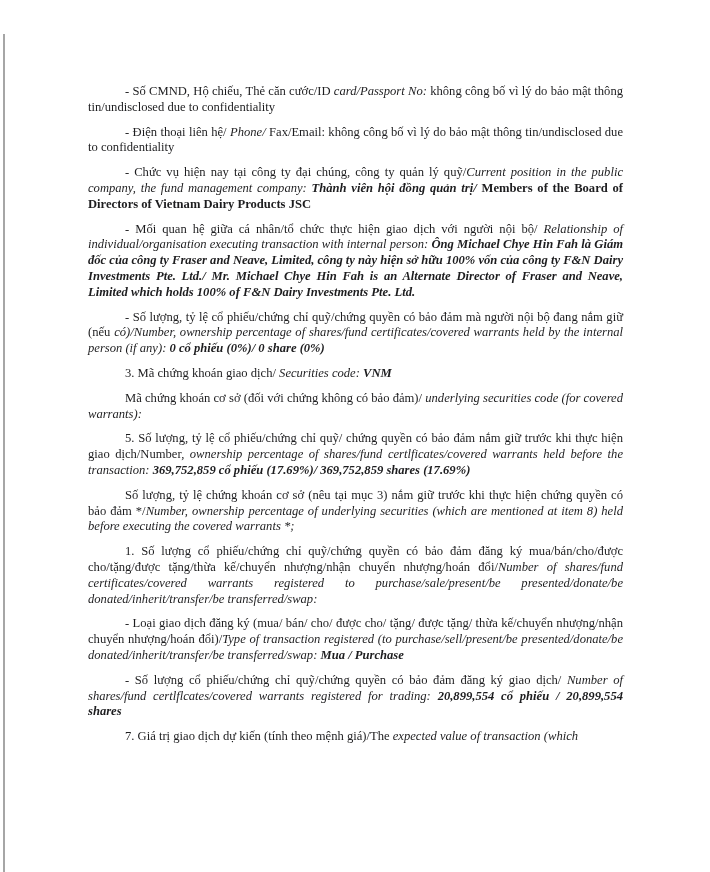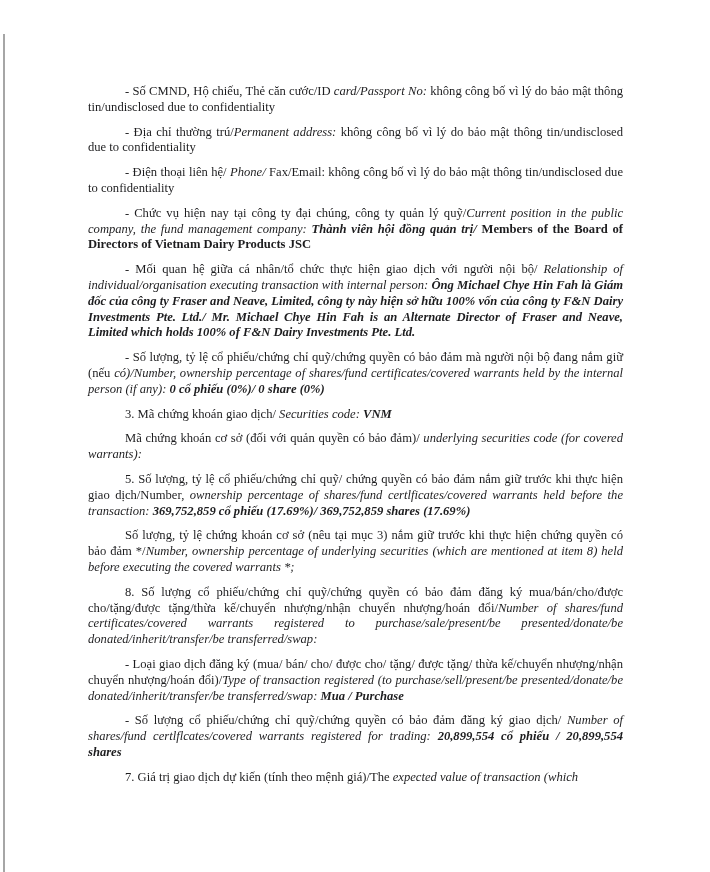--- a/index.html
+++ b/index.html
@@ -39,27 +39,26 @@
   .b  { font-style: normal;  font-weight: bold;   }
   .bi { font-style: italic;  font-weight: bold; font-family: Liberation Serif, serif;   }
 </style>
 </head>
 <body>
 
 <div class="page" style="background: rgb(255, 255, 255); margin-top: 34px;">
   <div class="edge-line" style="background: rgb(166, 166, 166);"></div>
   <div class="doc" style="color: rgb(29, 29, 31);">
       <p><span class="r">- Số CMND, Hộ chiếu, Thẻ căn cước/ID </span><span class="i">card/Passport No:</span><span class="r"> không công bố vì lý do bảo mật thông tin/undisclosed due to confidentiality</span></p>
-      <p><span class="r">- Địa chỉ thường trú/</span><span class="i">Permanent address:</span><span class="r"> không công bố vì lý do bảo mật thông tin/undisclosed due to confidentiality</span></p>
       <p><span class="r">- Điện thoại liên hệ/ </span><span class="i">Phone/</span><span class="r"> Fax/Email: không công bố vì lý do bảo mật thông tin/undisclosed due to confidentiality</span></p>
       <p><span class="r">- Chức vụ hiện nay tại công ty đại chúng, công ty quản lý quỹ/</span><span class="i">Current position in the public company, the fund management company: </span><span class="bi">Thành viên hội đồng quản trị/</span><span class="b"> Members of the Board of Directors of Vietnam Dairy Products JSC</span></p>
       <p><span class="r">- Mối quan hệ giữa cá nhân/tổ chức thực hiện giao dịch với người nội bộ/ </span><span class="i">Relationship of individual/organisation executing transaction with internal person: </span><span class="bi">Ông Michael Chye Hin Fah là Giám đốc của công ty Fraser and Neave, Limited, công ty này hiện sở hữu 100% vốn của công ty F&amp;N Dairy Investments Pte. Ltd./ Mr. Michael Chye Hin Fah is an Alternate Director of Fraser and Neave, Limited which holds 100% of F&amp;N Dairy Investments Pte. Ltd.</span></p>
       <p><span class="r">- Số lượng, tỷ lệ cổ phiếu/chứng chỉ quỹ/chứng quyền có bảo đảm mà người nội bộ đang nắm giữ (nếu </span><span class="i">có)/Number, ownership percentage of shares/fund certificates/covered warrants held by the internal person (if any): </span><span class="bi">0 cổ phiếu (0%)/ 0 share (0%)</span></p>
       <p><span class="r">3. Mã chứng khoán giao dịch/ </span><span class="i">Securities code: </span><span class="bi">VNM</span></p>
-      <p><span class="r">Mã chứng khoán cơ sở (đối với quản quyền có bảo đảm)/ </span><span class="i">underlying securities code (for covered warrants):</span></p>
+      <p><span class="r">Mã chứng khoán cơ sở (đối với chứng không có bảo đảm)/ </span><span class="i">underlying securities code (for covered warrants):</span></p>
       <p><span class="r">5. Số lượng, tỷ lệ cổ phiếu/chứng chỉ quỹ/ chứng quyền có bảo đảm nắm giữ trước khi thực hiện giao dịch/Number, </span><span class="i">ownership percentage of shares/fund certlficates/covered warrants held before the transaction: </span><span class="bi">369,752,859 cổ phiếu (17.69%)/ 369,752,859 shares (17.69%)</span></p>
       <p><span class="r">Số lượng, tỷ lệ chứng khoán cơ sở (nêu tại mục 3) nắm giữ trước khi thực hiện chứng quyền có bảo đảm */</span><span class="i">Number, ownership percentage of underlying securities (which are mentioned at item 8) held before executing the covered warrants *;</span></p>
-      <p><span class="r">8. Số lượng cổ phiếu/chứng chỉ quỹ/chứng quyền có bảo đảm đăng ký mua/bán/cho/được cho/tặng/được tặng/thừa kế/chuyển nhượng/nhận chuyển nhượng/hoán đổi/</span><span class="i">Number of shares/fund certificates/covered warrants registered to purchase/sale/present/be presented/donate/be donated/inherit/transfer/be transferred/swap:</span></p>
+      <p><span class="r">1. Số lượng cổ phiếu/chứng chỉ quỹ/chứng quyền có bảo đảm đăng ký mua/bán/cho/được cho/tặng/được tặng/thừa kế/chuyển nhượng/nhận chuyển nhượng/hoán đổi/</span><span class="i">Number of shares/fund certificates/covered warrants registered to purchase/sale/present/be presented/donate/be donated/inherit/transfer/be transferred/swap:</span></p>
       <p><span class="r">- Loại giao dịch đăng ký (mua/ bán/ cho/ được cho/ tặng/ được tặng/ thừa kế/chuyển nhượng/nhận chuyển nhượng/hoán đổi)/</span><span class="i">Type of transaction registered (to purchase/sell/present/be presented/donate/be donated/inherit/transfer/be transferred/swap: </span><span class="bi">Mua / Purchase</span></p>
       <p><span class="r">- Số lượng cổ phiếu/chứng chỉ quỹ/chứng quyền có bảo đảm đăng ký giao dịch/ </span><span class="i">Number of shares/fund certlflcates/covered warrants registered for trading: </span><span class="bi">20,899,554 cổ phiếu / 20,899,554 shares</span></p>
       <p><span class="r">7. Giá trị giao dịch dự kiến (tính theo mệnh giá)/The </span><span class="i">expected value of transaction (which</span></p>
     </div>
 </div>
 
 </body></html>

